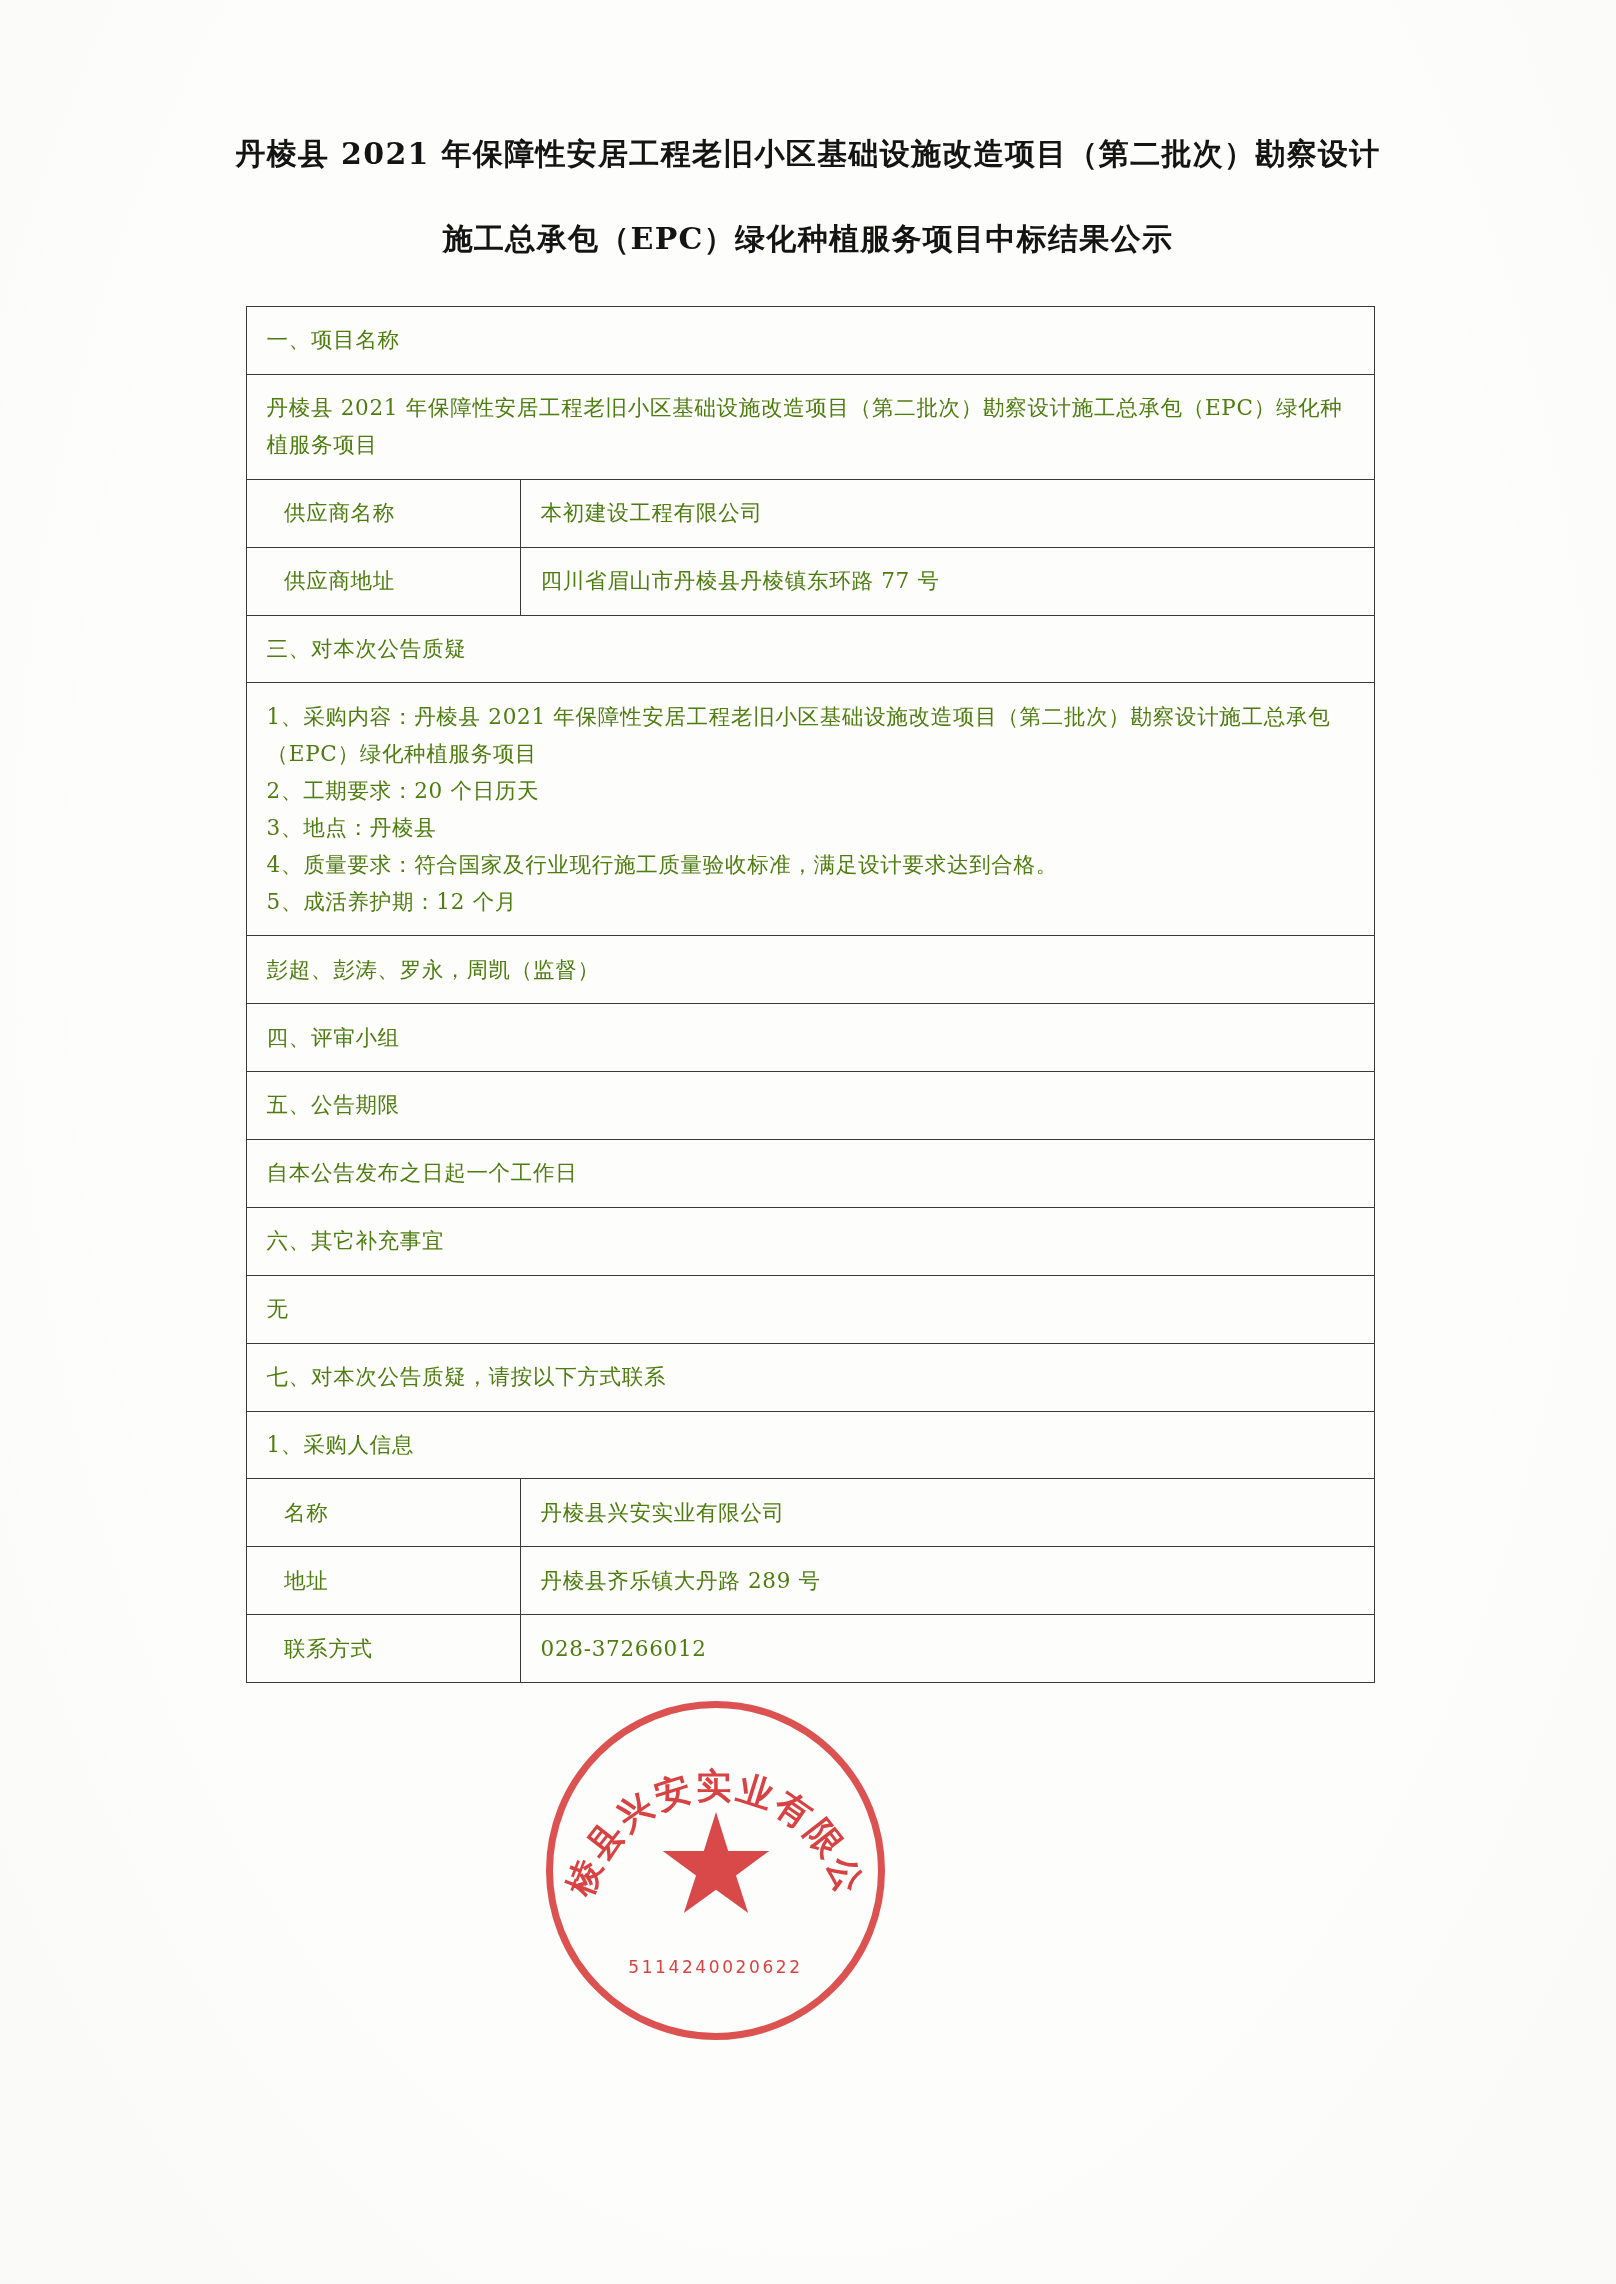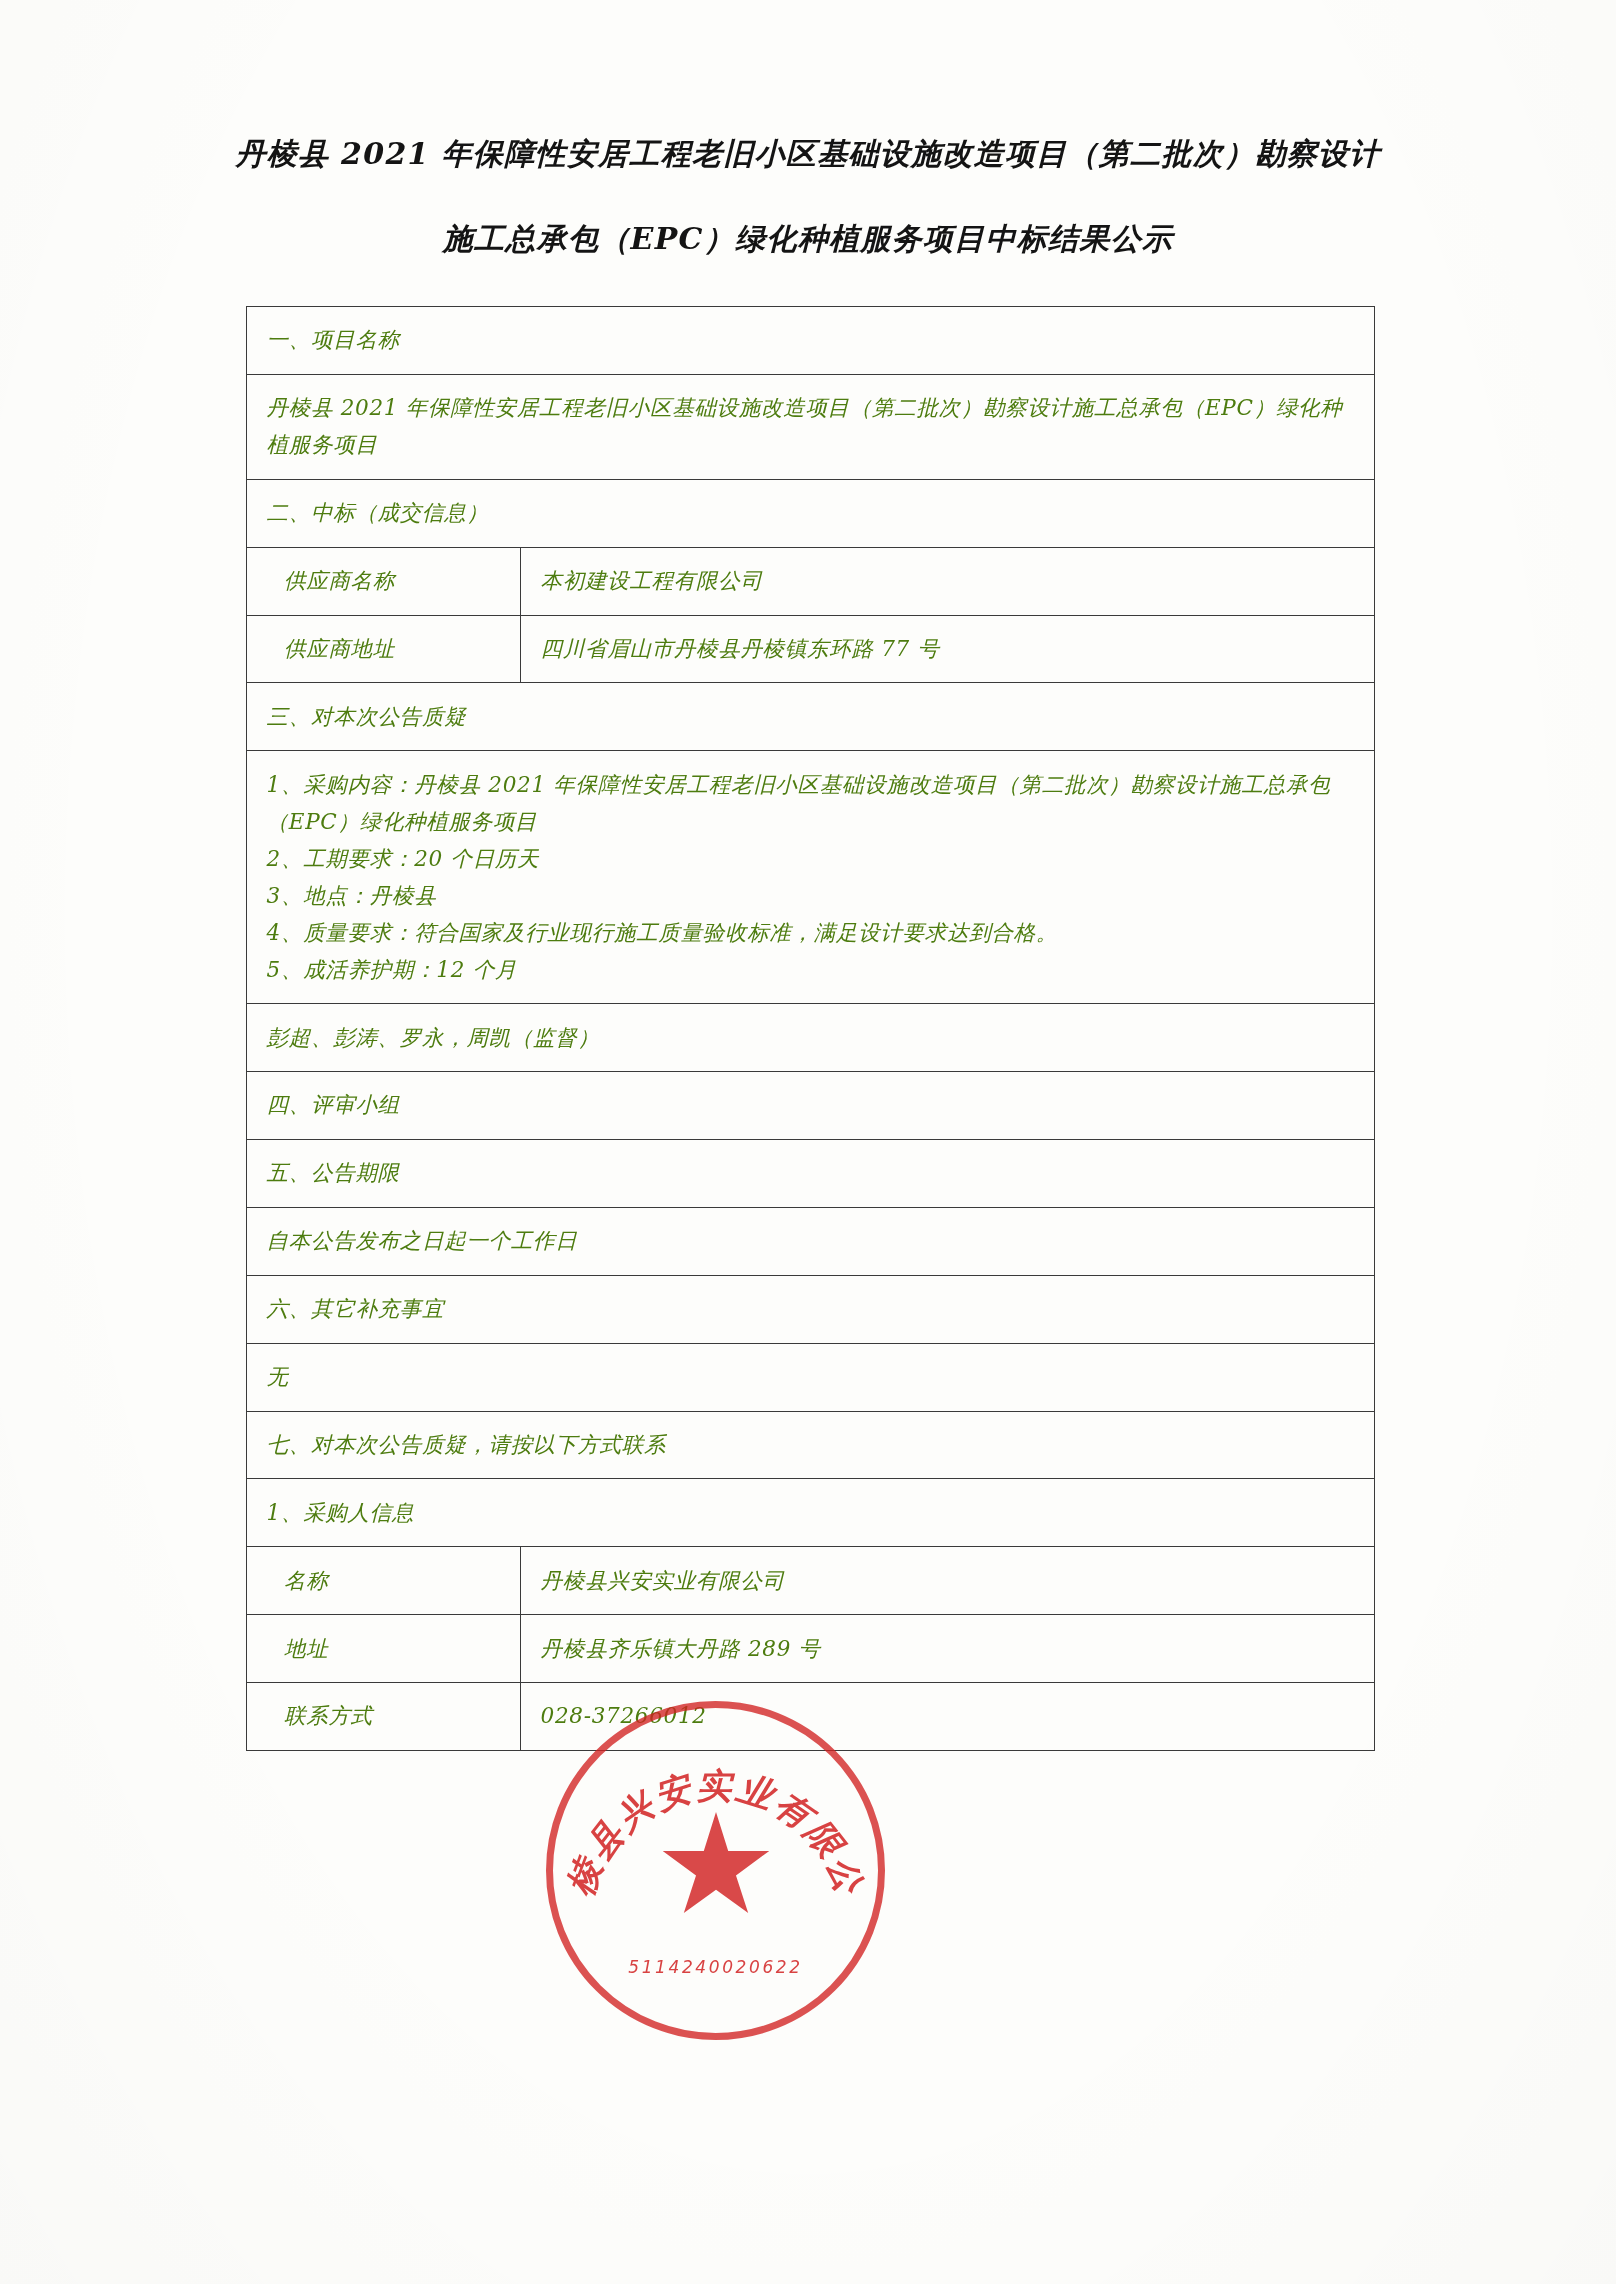--- a/index.html
+++ b/index.html
@@ -12,21 +12,20 @@
     height: 2284px;
     position: relative;
     font-family: "DejaVu Serif", "Liberation Serif", serif;
     color: #1b1b1b;
     overflow: hidden;
   }
   .page {
     position: absolute;
     inset: 0;
     background: #fdfdfb;
-    font-style: italic;
   }
   
   .page::before {
     content: "";
     position: absolute;
     inset: 0;
     background:
       radial-gradient(ellipse at 50% 40%, rgba(255,255,255,0.0) 60%, rgba(0,0,0,0.015) 100%);
     pointer-events: none;
   }
@@ -151,23 +150,20 @@
       <col style="width:854px">
     </colgroup>
     <tbody>
       <tr>
         <td colspan="2" class="section-head">一、项目名称</td>
       </tr>
       <tr>
         <td colspan="2" class="indent-cell">丹棱县 2021 年保障性安居工程老旧小区基础设施改造项目（第二批次）勘察设计施工总承包（EPC）绿化种植服务项目</td>
       </tr>
 
-      <tr>
-        <td colspan="2" class="section-head">二、中标（成交信息）</td>
-      </tr>
       <tr>
         <td class="label-col">供应商名称</td>
         <td>本初建设工程有限公司</td>
       </tr>
       <tr>
         <td class="label-col">供应商地址</td>
         <td>四川省眉山市丹棱县丹棱镇东环路 77 号</td>
       </tr>
 
       <tr>

